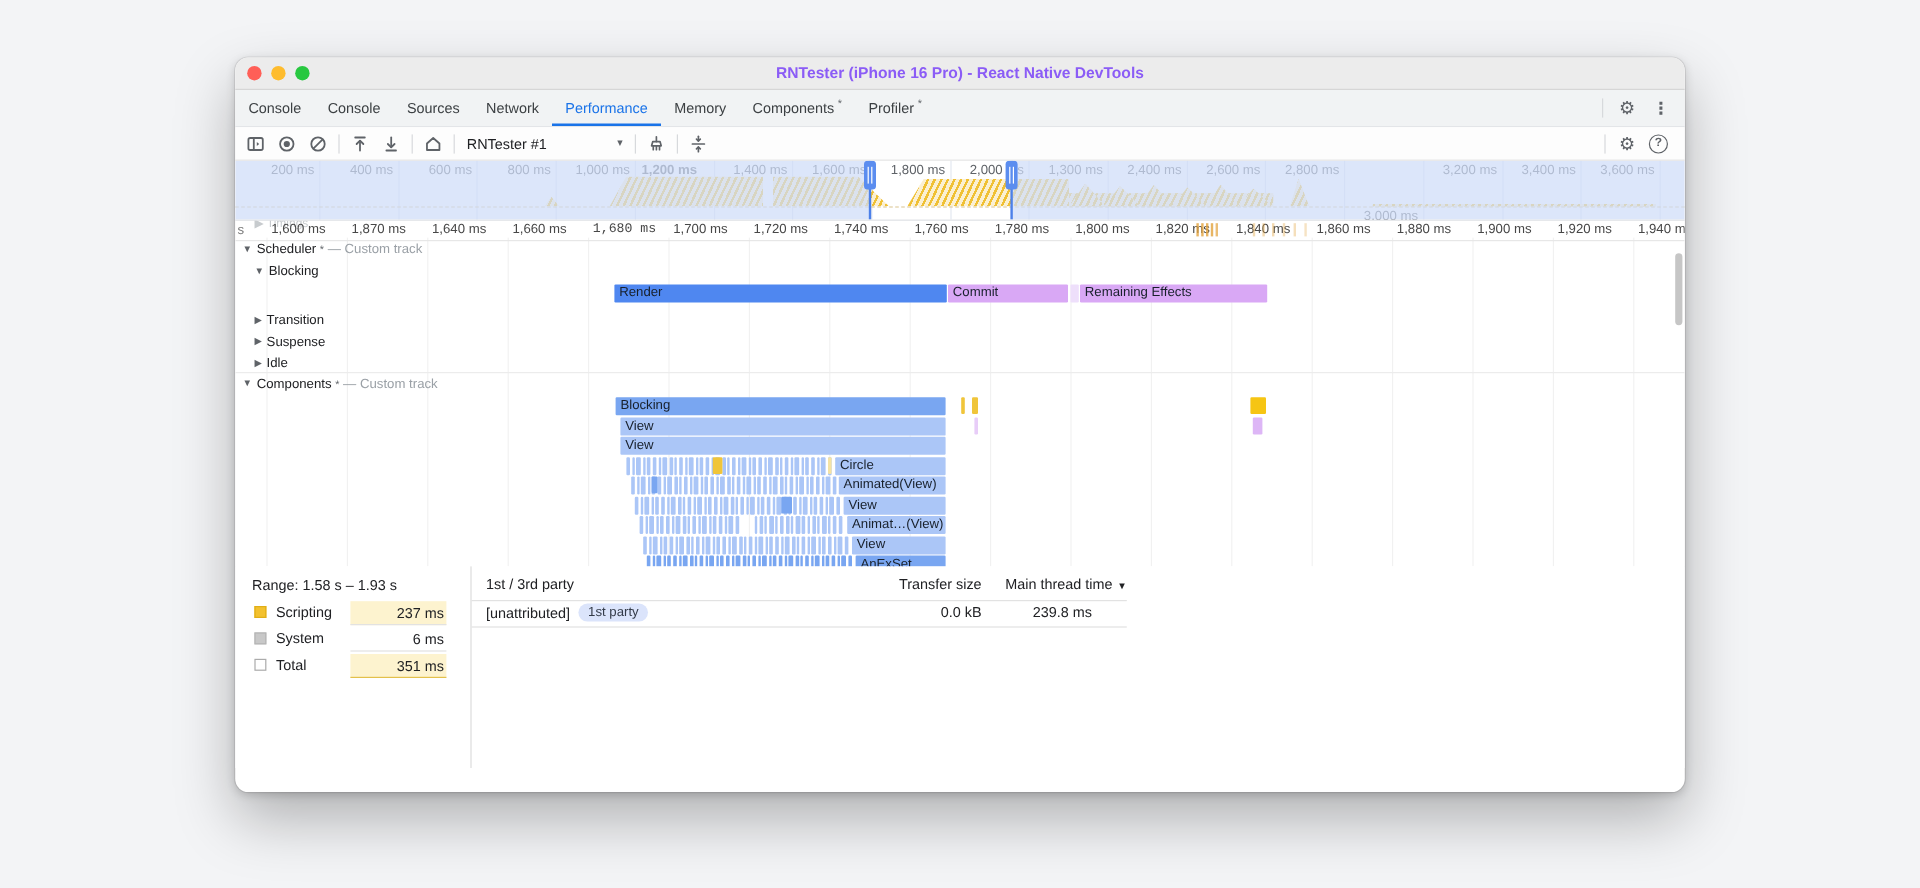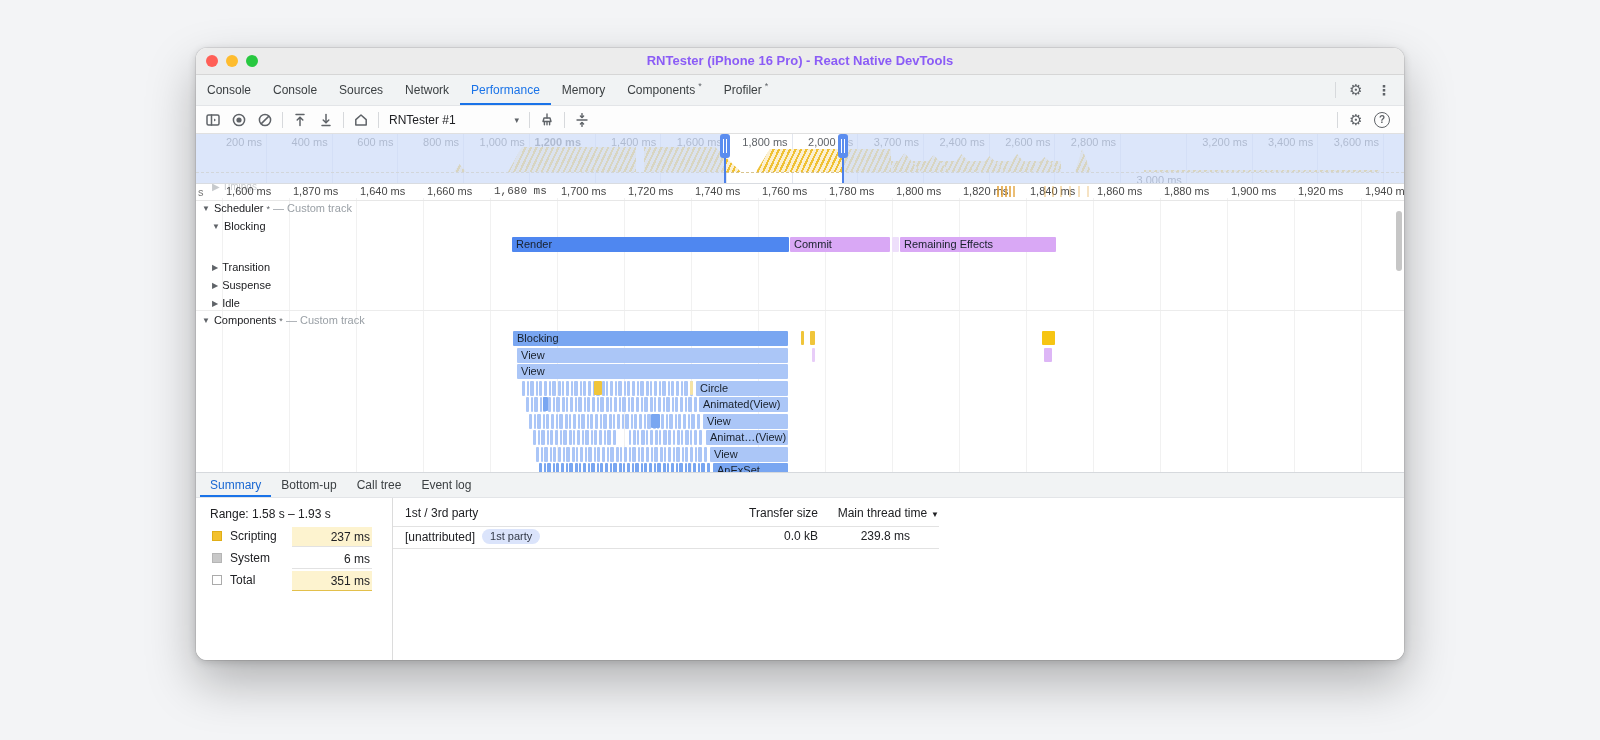--- a/index.html
+++ b/index.html
@@ -199,21 +199,21 @@
         <div class="olabel" style="left: 327px; width: 58px; font-weight: bold;">1,200 ms</div>
         <div class="ogrid" style="left: 464.2px;"></div>
         <div class="olabel" style="left: 402.2px; width: 58px;">1,400 ms</div>
         <div class="ogrid" style="left: 529.9px;"></div>
         <div class="olabel" style="left: 467.9px; width: 58px;">1,600 ms</div>
         <div class="ogrid" style="left: 595.6px;"></div>
         <div class="olabel" style="left: 533.6px; width: 58px;">1,800 ms</div>
         <div class="ogrid" style="left: 661.3px;"></div>
         <div class="olabel" style="left: 599.3px; width: 58px;">2,000 ms</div>
         <div class="ogrid" style="left: 727px;"></div>
-        <div class="olabel" style="left: 665px; width: 58px;">3,700 ms</div>
+        <div class="olabel" style="left: 665px; width: 58px;">1,300 ms</div>
         <div class="ogrid" style="left: 792.7px;"></div>
         <div class="olabel" style="left: 730.7px; width: 58px;">2,400 ms</div>
         <div class="ogrid" style="left: 858.4px;"></div>
         <div class="olabel" style="left: 796.4px; width: 58px;">2,600 ms</div>
         <div class="ogrid" style="left: 924.1px;"></div>
         <div class="olabel" style="left: 862.1px; width: 58px;">2,800 ms</div>
         <div class="ogrid" style="left: 989.8px;"></div>
         <div class="olabel" style="left: 927.8px; width: 58px; margin-top: 38px;">3,000 ms</div>
         <div class="ogrid" style="left: 1055.5px;"></div>
         <div class="olabel" style="left: 993.5px; width: 58px;">3,200 ms</div>
@@ -556,26 +556,20 @@
         <div class="sliver" style="left: 488.8px; top: 279px; width: 2px; height: 15px; background: rgb(121, 166, 241);"></div>
         <div class="sliver" style="left: 492.4px; top: 279px; width: 3px; height: 15px; background: rgb(121, 166, 241);"></div>
         <div class="sliver" style="left: 497px; top: 279px; width: 3px; height: 15px; background: rgb(121, 166, 241);"></div>
         <div class="sliver" style="left: 501.6px; top: 279px; width: 2px; height: 15px; background: rgb(121, 166, 241);"></div>
         <div class="sliver" style="left: 505.2px; top: 279px; width: 4px; height: 15px; background: rgb(121, 166, 241);"></div>
         <div class="sliver" style="left: 510.8px; top: 279px; width: 3px; height: 15px; background: rgb(121, 166, 241);"></div>
         <div class="fbar" style="left: 517px; top: 279px; width: 75px; height: 15px; background: rgb(121, 166, 241);">AnExSet</div>
         <div class="sbthumb" style="right: 2px; top: 27px; height: 60px;"></div>
       </div>
 
-    <div class="btabs" id="btabs">
-        <div class="btab sel">Summary</div>
-        <div class="btab">Bottom-up</div>
-        <div class="btab">Call tree</div>
-        <div class="btab">Event log</div>
-      </div>
 
     <div class="bottom">
       <div class="sumleft">
         <div class="range">Range: 1.58 s – 1.93 s</div>
         <div id="legend">
             <div class="lrow" style="top: 29px;">
               <div class="sw" style="background: rgb(243, 193, 46); border: 1px solid rgb(224, 174, 23);"></div>
               <div class="llabel">Scripting</div>
               <div class="lval" style="background: rgb(253, 243, 207); border-bottom: 1px solid rgb(226, 226, 226);">237 ms</div>
             </div>

